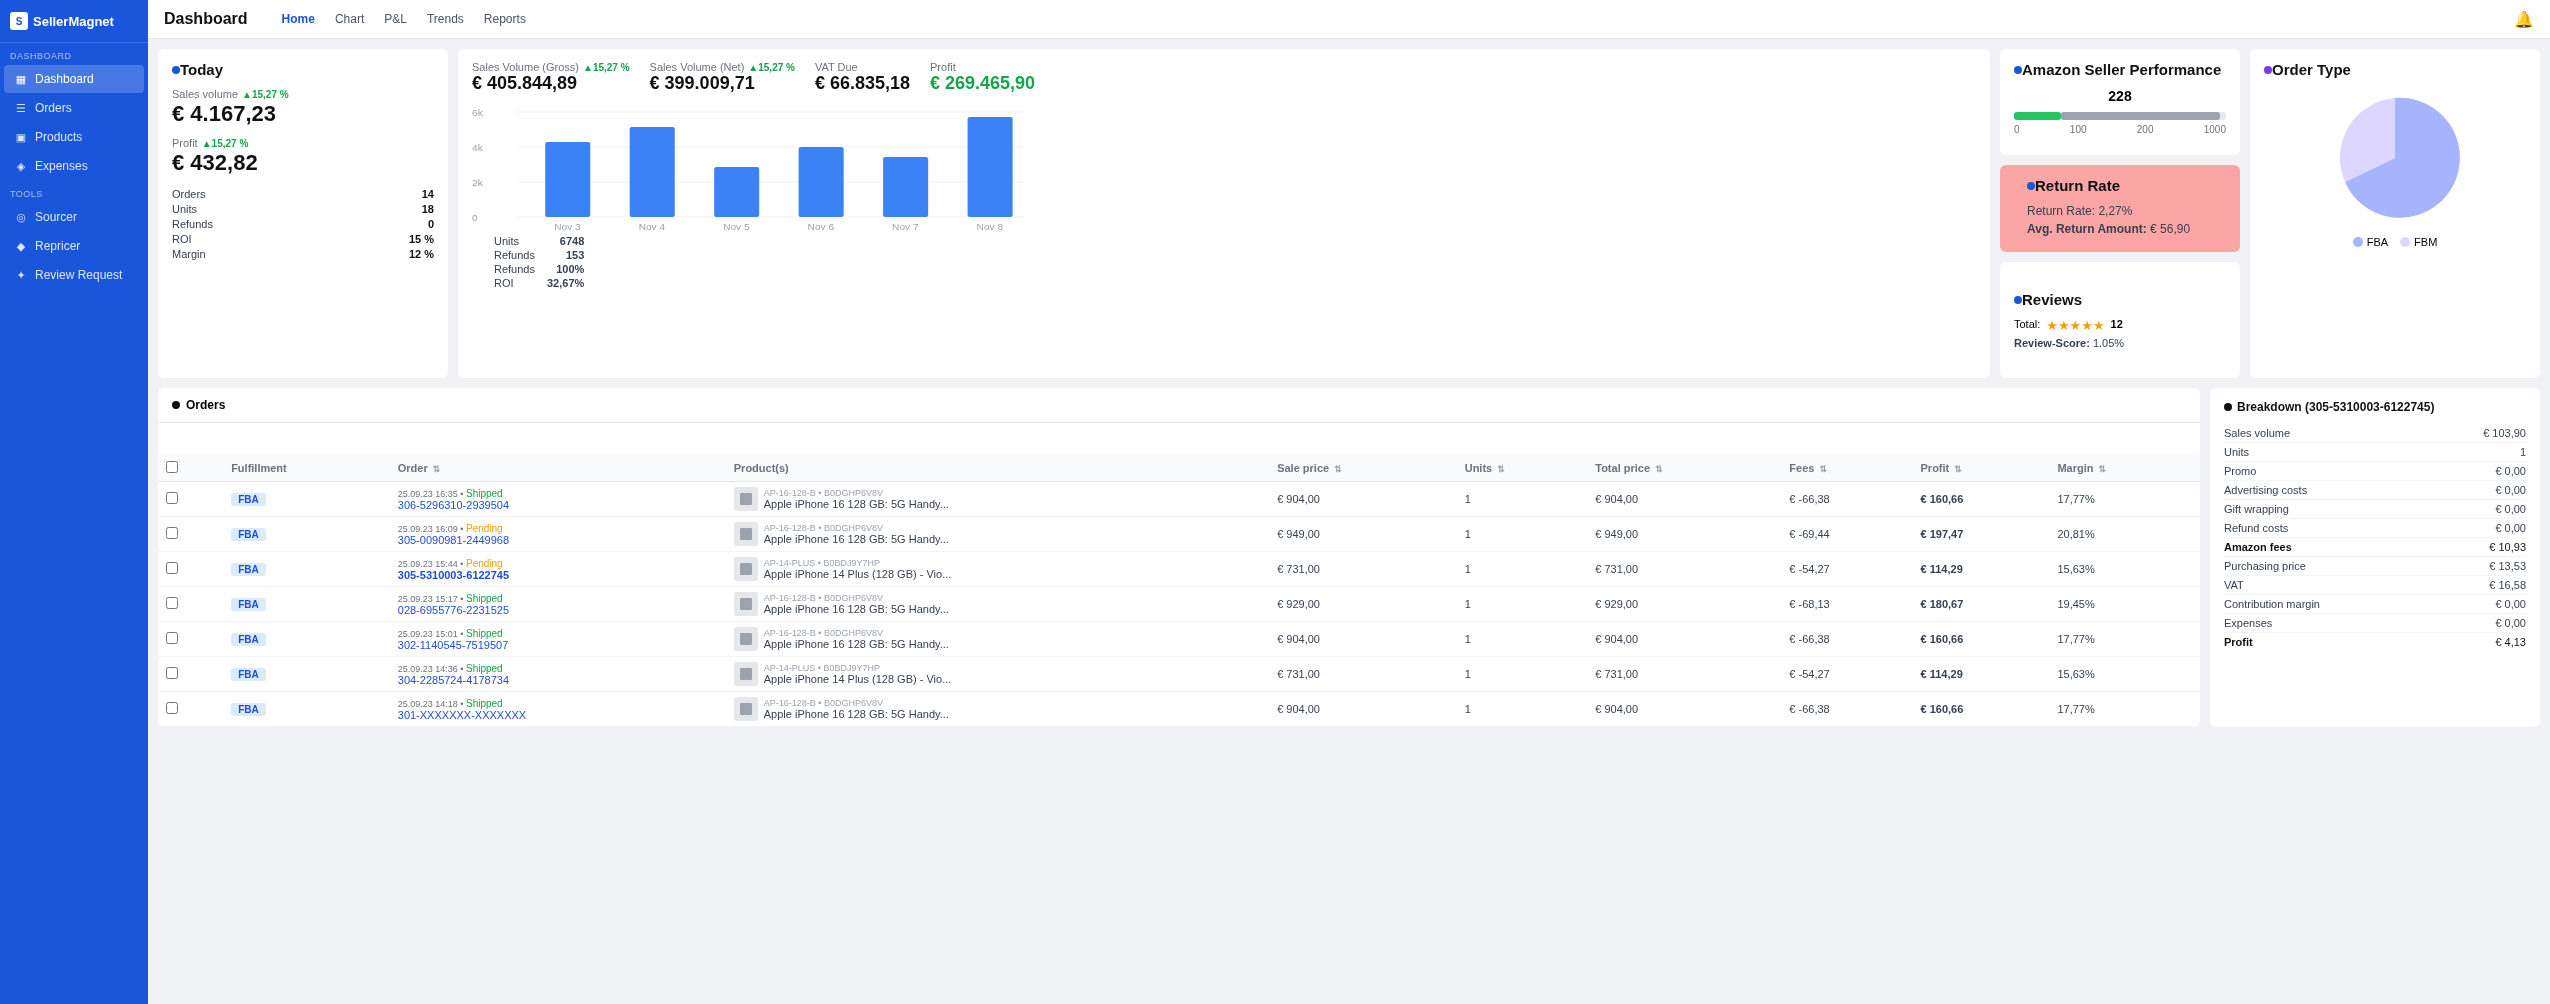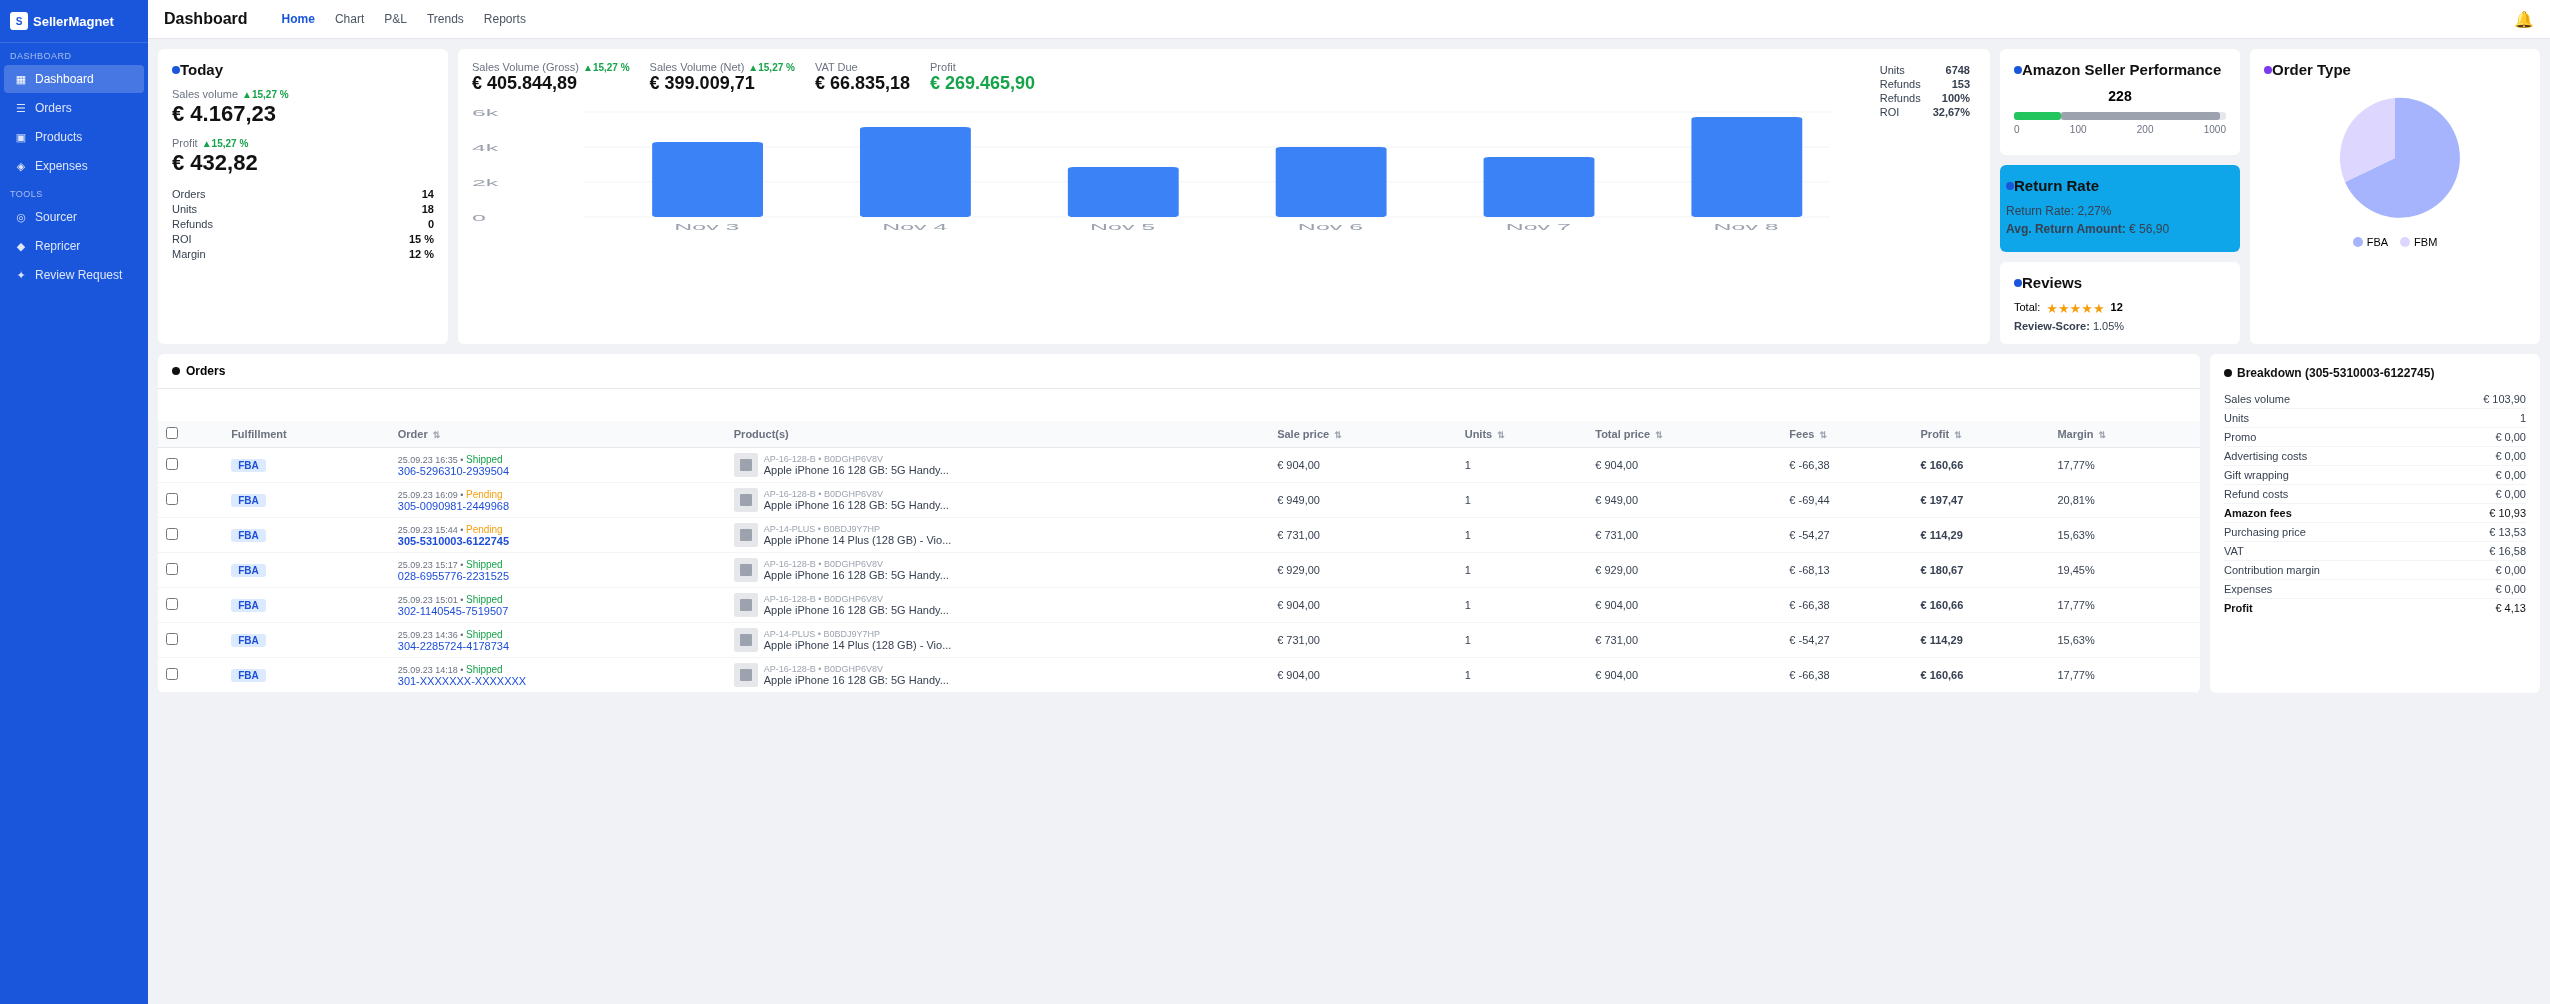--- a/index.html
+++ b/index.html
@@ -61,25 +61,25 @@
     
     .perf-card { background: white; border-radius: 6px; padding: 12px 14px; width: 240px; flex-shrink: 0; }
     .perf-card .bar-row { margin: 8px 0; }
     .perf-card .bar-track { background: #e5e7eb; border-radius: 3px; height: 8px; position: relative; margin: 4px 0; }
     .perf-card .bar-fill-green { background: #22c55e; border-radius: 3px; height: 8px; position: absolute; left: 0; }
     .perf-card .bar-fill-gray { background: #9ca3af; border-radius: 3px; height: 8px; position: absolute; }
     .perf-card .bar-labels { display: flex; justify-content: space-between; font-size: 10px; color: #6b7280; }
     .perf-card .perf-number { text-align: center; font-size: 14px; font-weight: 700; margin-bottom: 4px; }
 
     
-    .return-card { background: #0ea5e9; border-radius: 6px; padding: 12px 6px; width: 240px; flex-shrink: 0; }
+    .return-card { background: #fca5a5; border-radius: 6px; padding: 12px 27px; width: 240px; flex-shrink: 0; }
     .return-card .rr-val { font-size: 12px; color: #374151; margin-bottom: 4px; }
 
     
-    .reviews-card { background: white; border-radius: 6px; padding: 12px 14px; width: 240px; flex-shrink: 0; }
+    .reviews-card { background: white; border-radius: 6px; padding: 29px 14px; width: 240px; flex-shrink: 0; }
     .stars { color: #f59e0b; font-size: 13px; }
 
     
     .order-type-card { background: white; border-radius: 6px; padding: 12px 14px; width: 290px; flex-shrink: 0; }
     .pie-container { display: flex; flex-direction: column; align-items: center; }
     .pie-legend { display: flex; gap: 12px; margin-top: 8px; font-size: 11px; }
     .legend-item { display: flex; align-items: center; gap: 4px; }
     .legend-dot { width: 10px; height: 10px; border-radius: 50%; }
 
     
@@ -207,21 +207,21 @@
           <span class="stats-label">Refunds</span>
           <span class="stats-value">0</span>
           <span class="stats-label">ROI</span>
           <span class="stats-value">15 %</span>
           <span class="stats-label">Margin</span>
           <span class="stats-value">12 %</span>
         </div>
       </div>
 
       <div class="stats-card">
-        <div style="display:flex; gap:0; align-items:flex-start;">
+        <div style="display:flex; gap:0; align-items:flex-start;flex-direction:column;">
           <div style="flex:1;">
             <div style="display:flex; gap:20px; margin-bottom:8px;">
               <div class="stats-metric">
                 <div class="sm-label">
                   <span>Sales Volume (Gross)</span>
                   <span class="badge-green">▲15,27 %</span>
                 </div>
                 <div class="sm-value">€ 405.844,89</div>
               </div>
               <div class="stats-metric">

